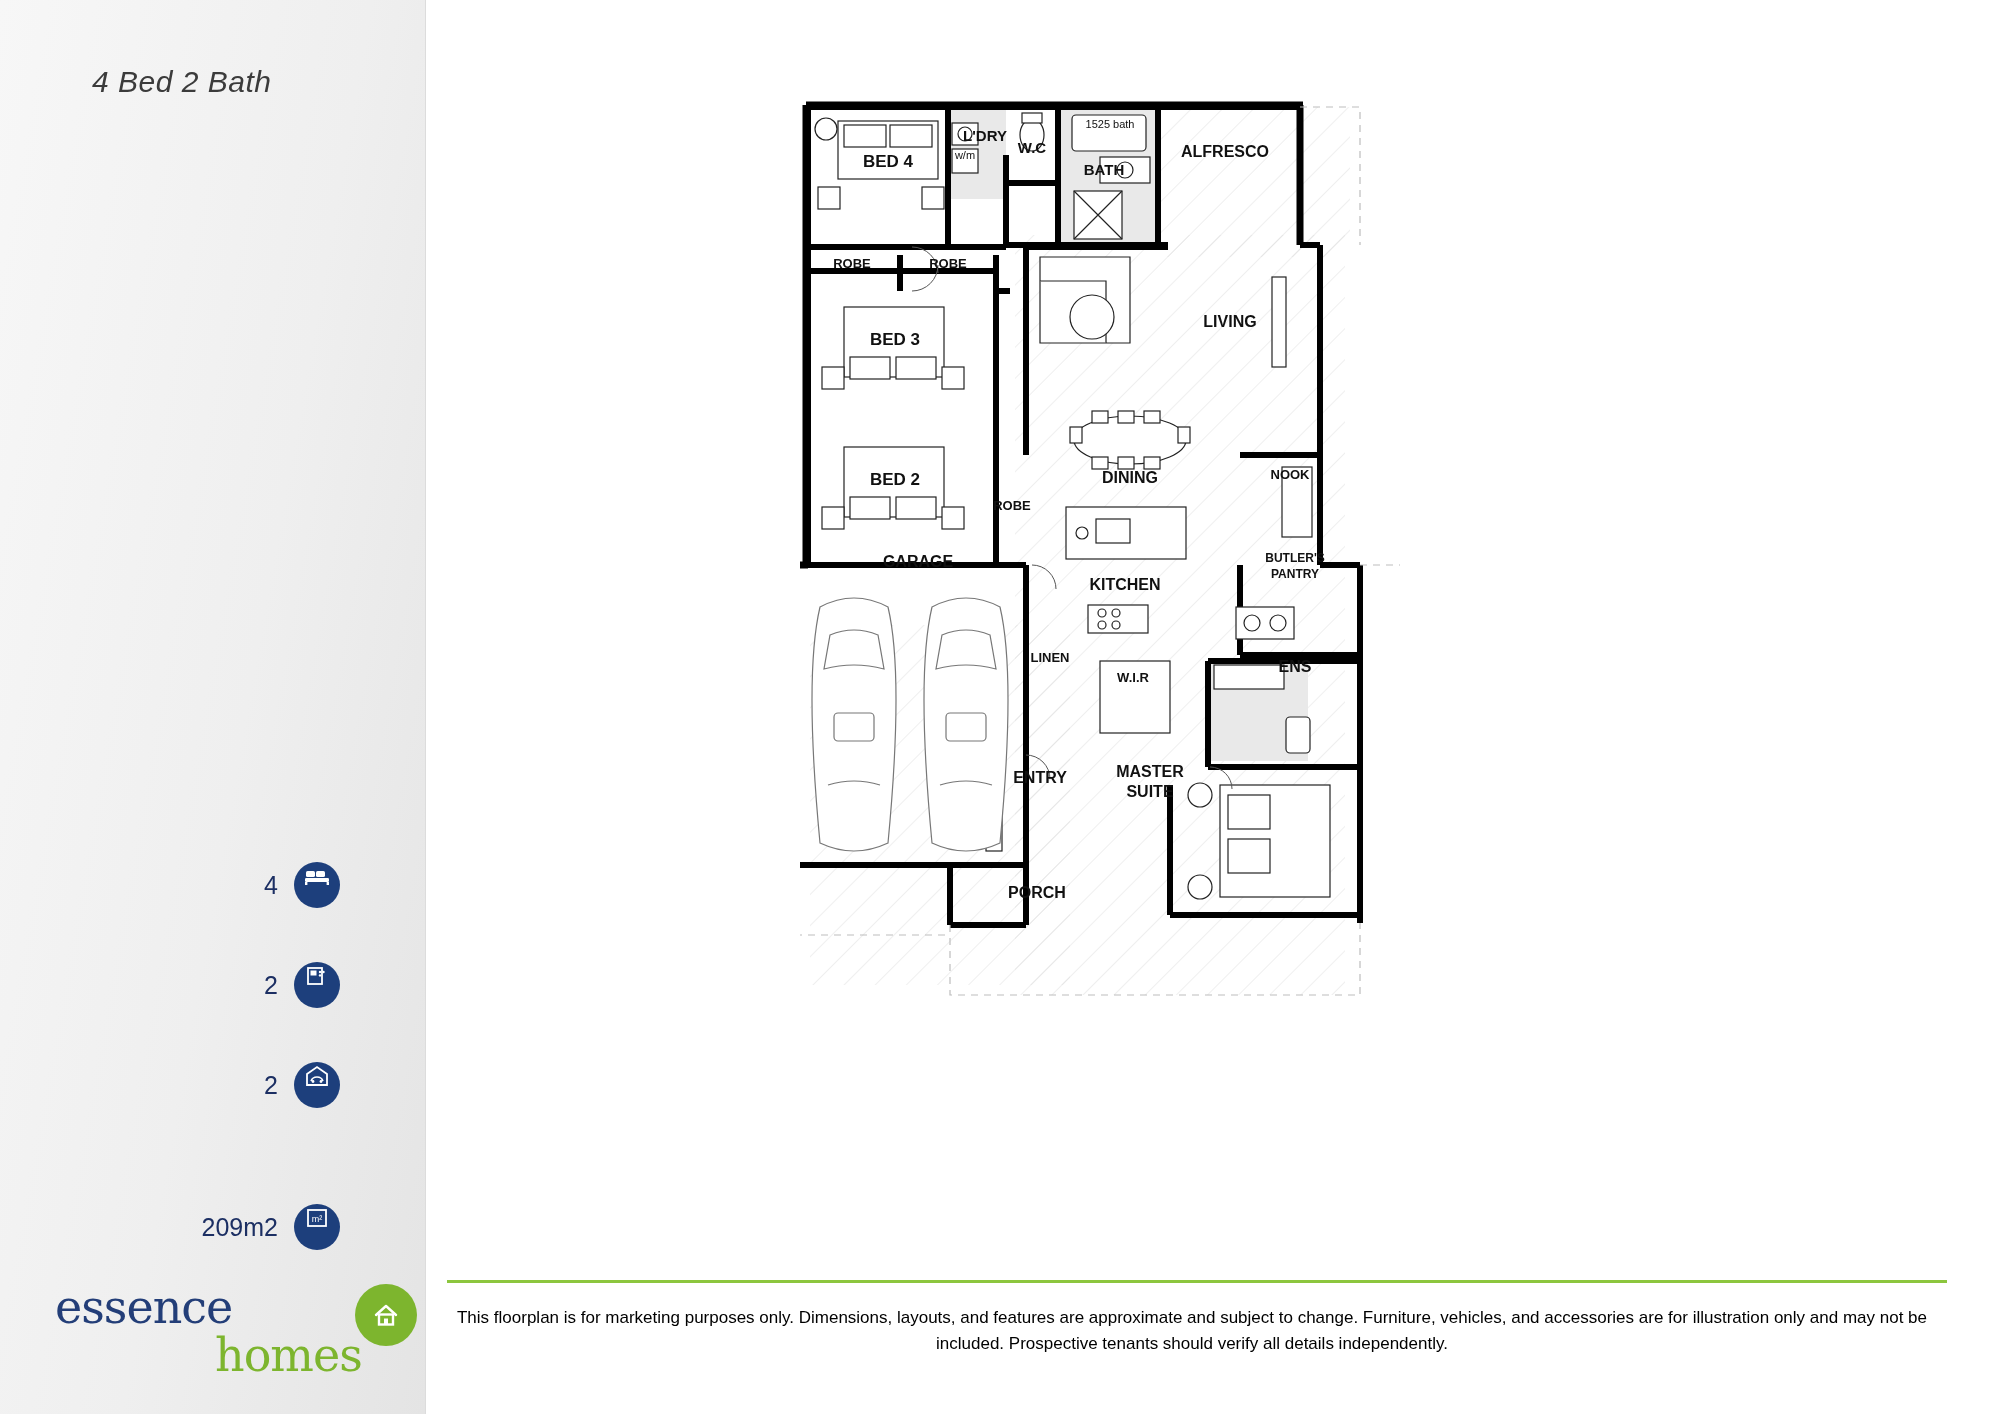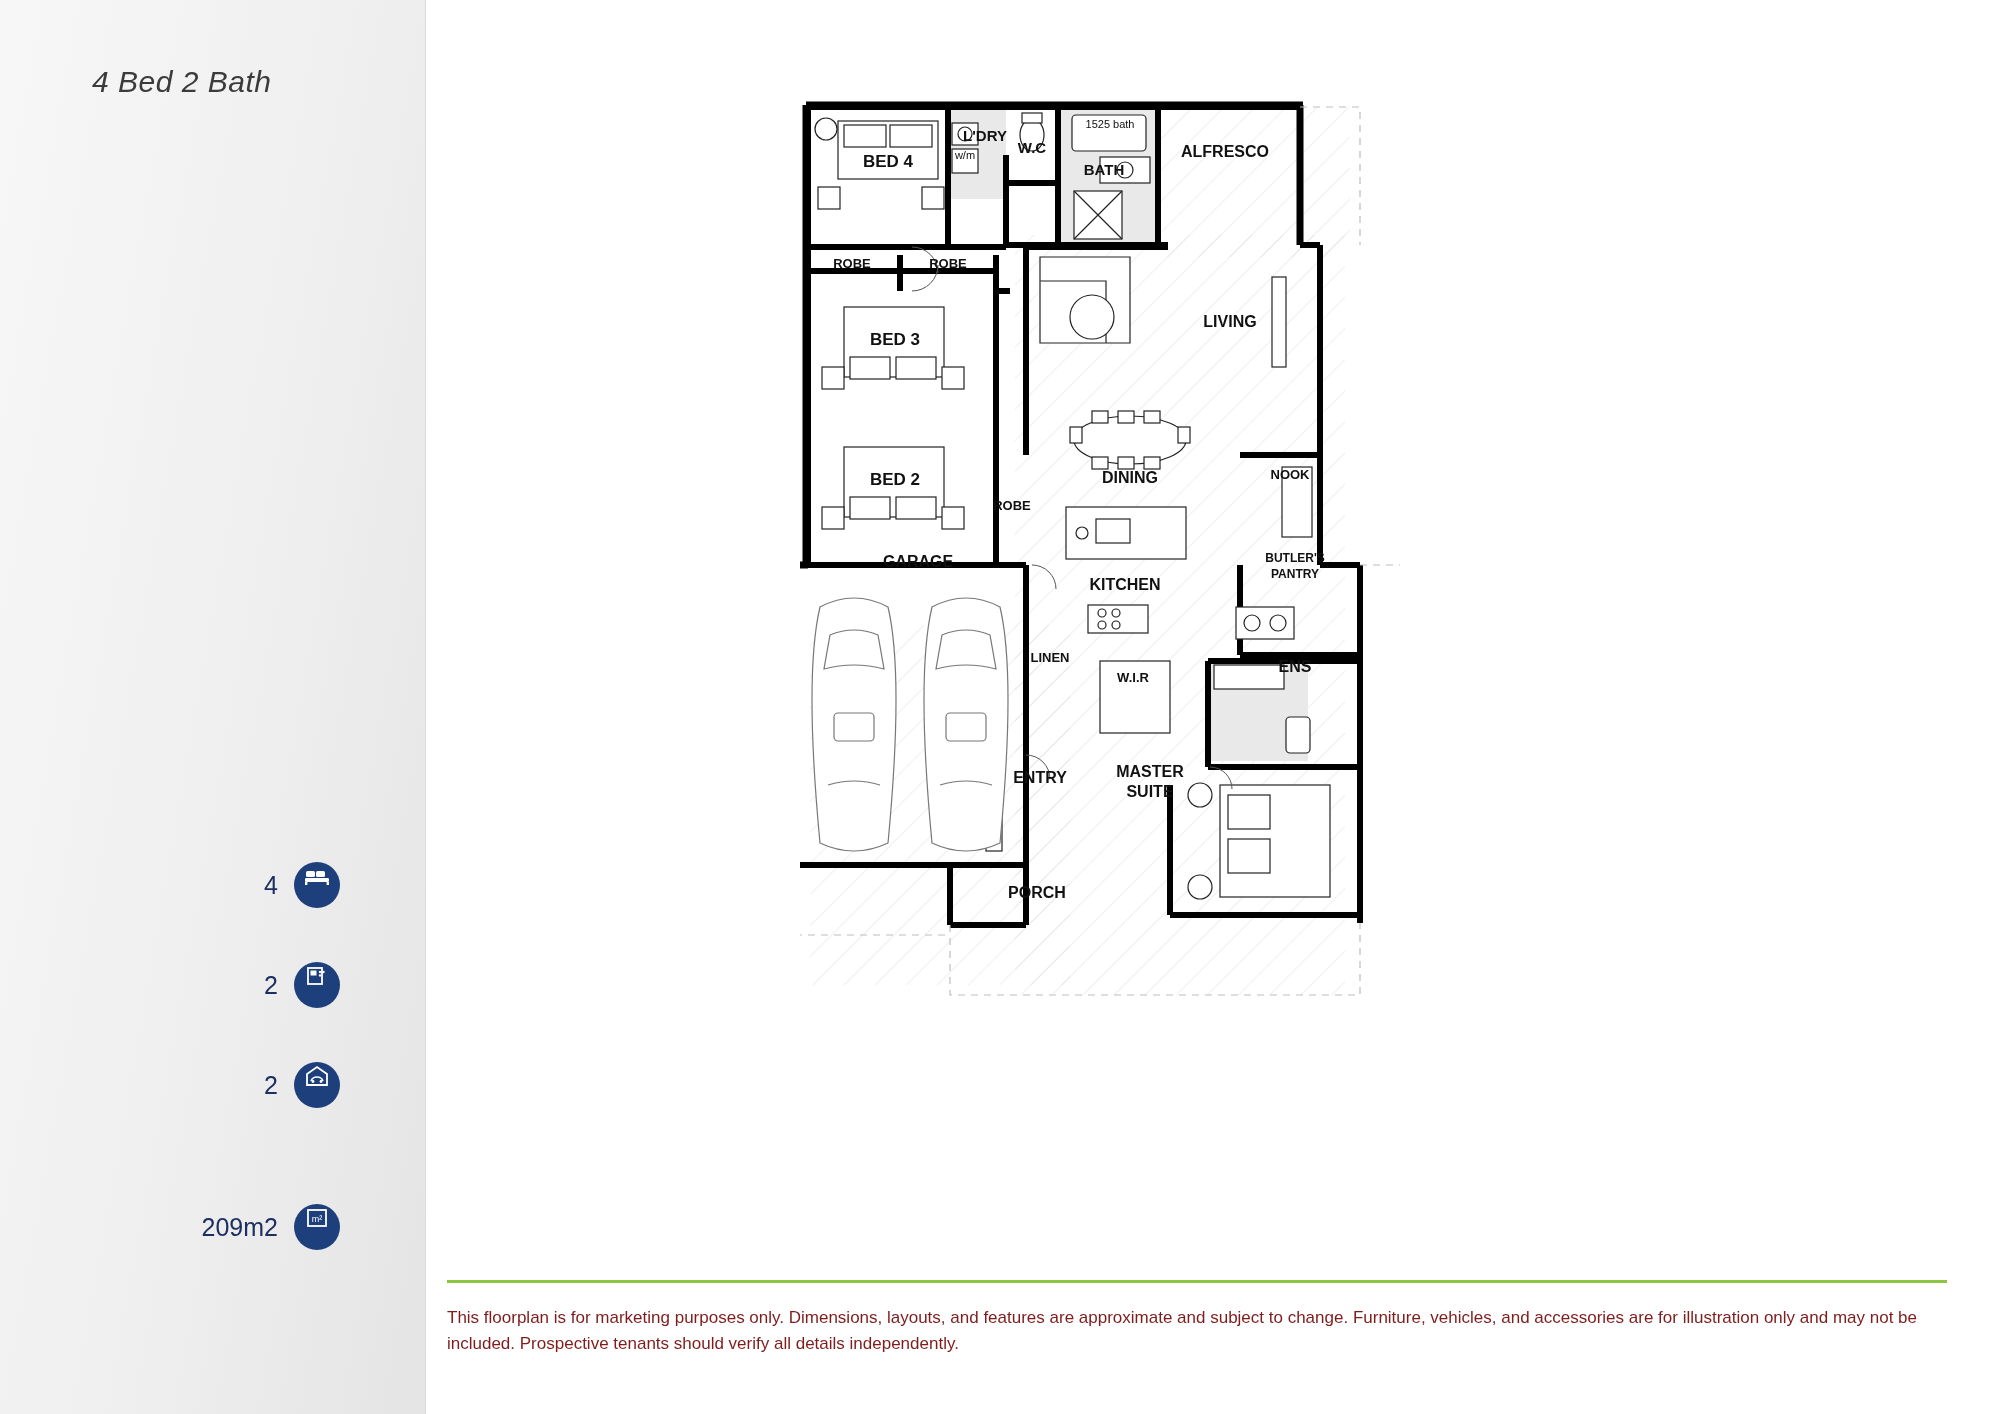--- a/index.html
+++ b/index.html
@@ -51,21 +51,21 @@
     position:absolute;left:300px;top:4px;width:62px;height:62px;border-radius:50%;
     background:#7db52e;display:flex;align-items:center;justify-content:center;
   }
 
   
   #disclaimer-rule{
     position:absolute;left:447px;top:1280px;width:1500px;height:3px;background:#8cc63e;
   }
   #disclaimer{
     position:absolute;left:447px;top:1305px;width:1490px;
-    font-size:17px;line-height:1.5;color:#7f1d1d;
+    font-size:17px;line-height:1.5;color:#000000;text-align:center;
   }
 
   
   #plan{
     position:absolute;left:800px;top:95px;width:720px;height:1130px;
   }
   #plan svg{display:block;}
 </style>
 </head>
 <body>
@@ -115,20 +115,31 @@
   <div class="spec-row" id="spec-area">
     <span class="spec-val">209m2</span>
     <span class="spec-icon">
       <svg width="28" height="28" viewBox="0 0 28 28">
         <rect x="5" y="6" width="18" height="16" fill="none" stroke="#fff" stroke-width="1.8"></rect>
         <text x="14" y="17.5" font-family="Liberation Sans, sans-serif" font-size="9" fill="#fff" text-anchor="middle">m²</text>
       </svg>
     </span>
   </div>
 
+  <div id="logo">
+    <span id="logo-essence">essence</span>
+    <span id="logo-homes">homes</span>
+    <span id="logo-mark">
+      <svg width="36" height="36" viewBox="0 0 36 36">
+        <path d="M8 18 L18 9 L28 18" fill="none" stroke="#fff" stroke-width="2.4" stroke-linecap="round" stroke-linejoin="round"></path>
+        <rect x="11" y="17.5" width="14" height="10" fill="none" stroke="#fff" stroke-width="2.4"></rect>
+        <rect x="16" y="21.5" width="4" height="6" fill="#fff"></rect>
+      </svg>
+    </span>
+  </div>
 </div>
 
 <div id="disclaimer-rule"></div>
 <div id="disclaimer">This floorplan is for marketing purposes only. Dimensions, layouts, and features are approximate and subject to change. Furniture, vehicles, and accessories are for illustration only and may not be included. Prospective tenants should verify all details independently.</div>
 
 <div id="plan">
 <svg width="720" height="1130" viewBox="0 0 720 1130" xmlns="http://www.w3.org/2000/svg">
   <defs>
     <pattern id="hatch" width="22" height="22" patternUnits="userSpaceOnUse" patternTransform="rotate(45)">
       <line x1="0" y1="0" x2="0" y2="22" stroke="#d8d8d8" stroke-width="0.8"></line>

